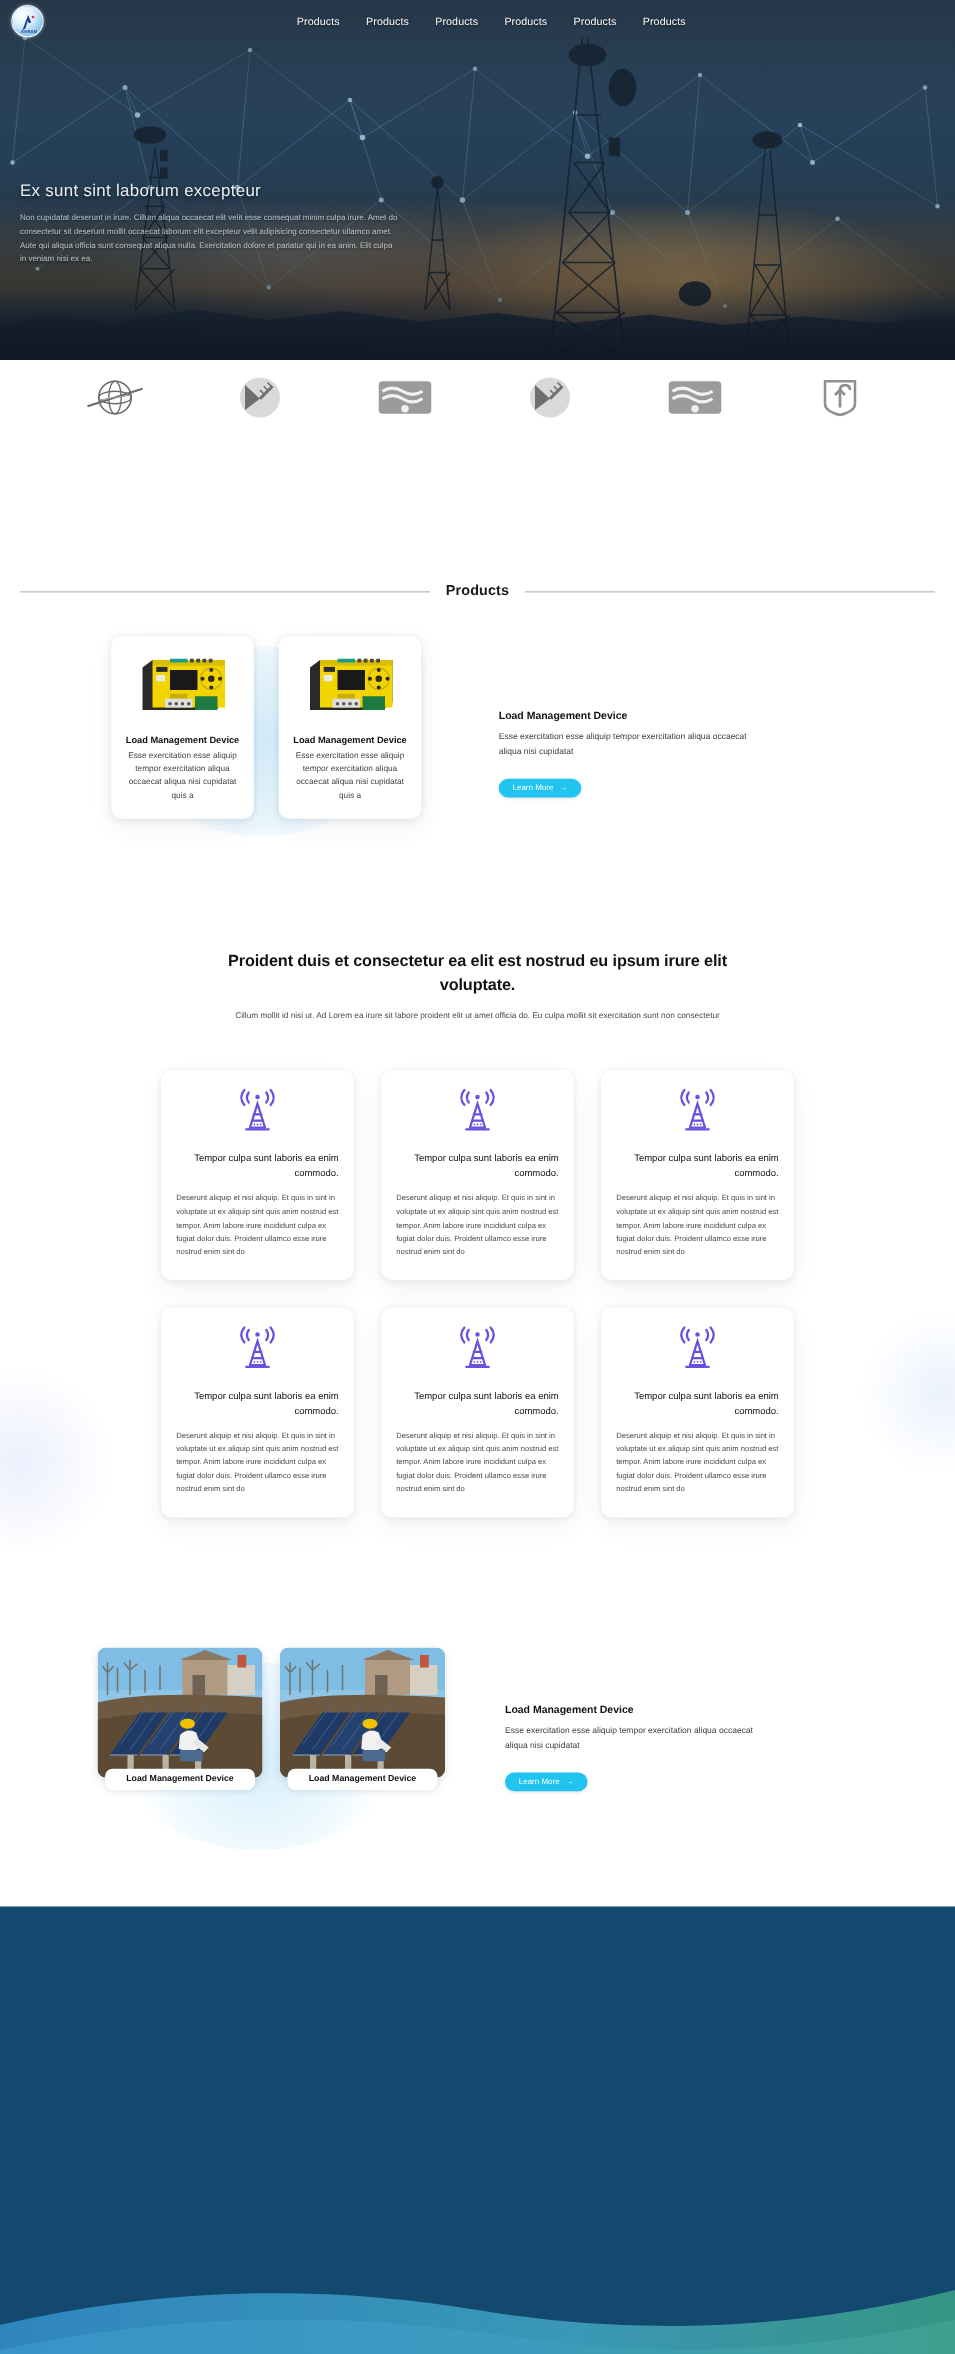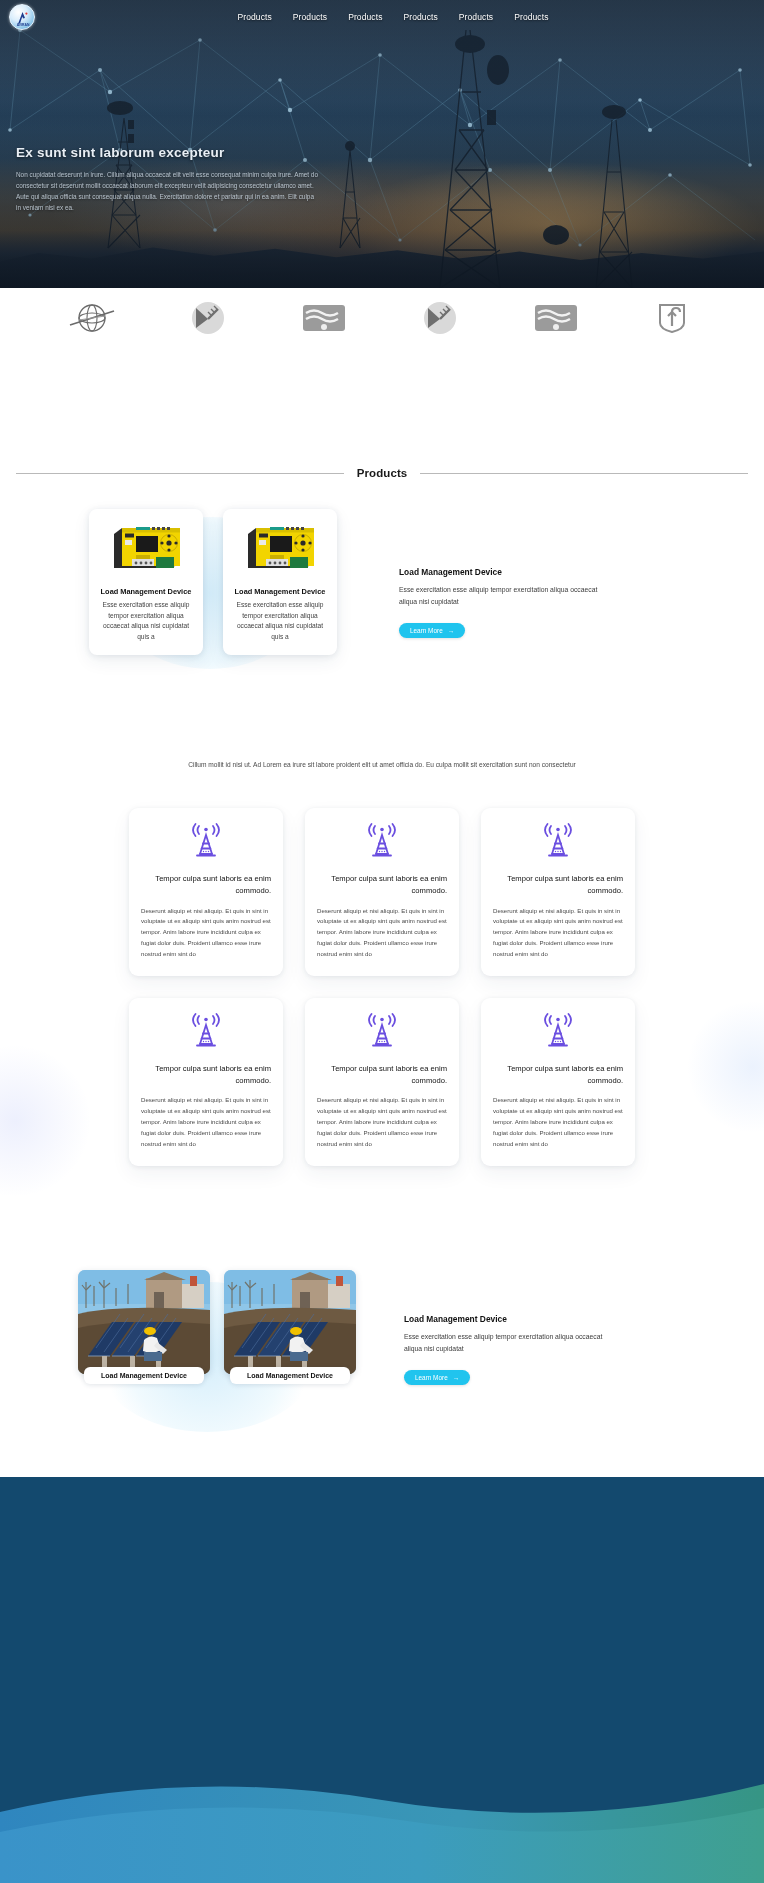--- a/index.html
+++ b/index.html
@@ -65,21 +65,21 @@
     color: #ffffff; font-size: 8.5px; text-decoration: none;
     letter-spacing: .1px;
     text-shadow: 0 1px 2px rgba(0,0,0,.55);
     white-space: nowrap;
   }
 
   .hero-copy {
     position: absolute; left: 16px; top: 145px; width: 302px; z-index: 8;
   }
   .hero-title {
-    color: #e8eef4; font-size: 13.5px; font-weight: bold;
+    color: #e8eef4; font-size: 13.5px; font-weight: normal;
     letter-spacing: .25px;
     text-shadow: 0 1px 3px rgba(0,0,0,.6);
     margin-bottom: 9px;
   }
   .hero-text {
     color: rgba(214,226,237,0.80);
     font-size: 6.4px; line-height: 1.72;
     text-shadow: 0 1px 2px rgba(0,0,0,.45);
   }
 
@@ -437,20 +437,21 @@
       <span>Learn More</span>
       <span>→</span>
     </button>
   </div>
 </div>
 
 <div class="features">
   <div class="feat-blob"></div>
   <div class="feat-blob-r"></div>
   <div class="f-head">
+    <div class="f-title">Proident duis et consectetur ea elit est nostrud eu ipsum irure elit voluptate.</div>
     <div class="f-sub">Cillum mollit id nisi ut. Ad Lorem ea irure sit labore proident elit ut amet officia do. Eu culpa mollit sit exercitation sunt non consectetur</div>
   </div>
 
   <div class="fgrid">
 
     <div class="fcard">
       <div class="ficon">
         <svg width="40" height="40" viewBox="0 0 40 40">
           <g stroke="#6b4fe0" stroke-width="1.8" fill="none" stroke-linecap="round">
             <path d="M13 13 q-3 -4 0 -8"></path>

